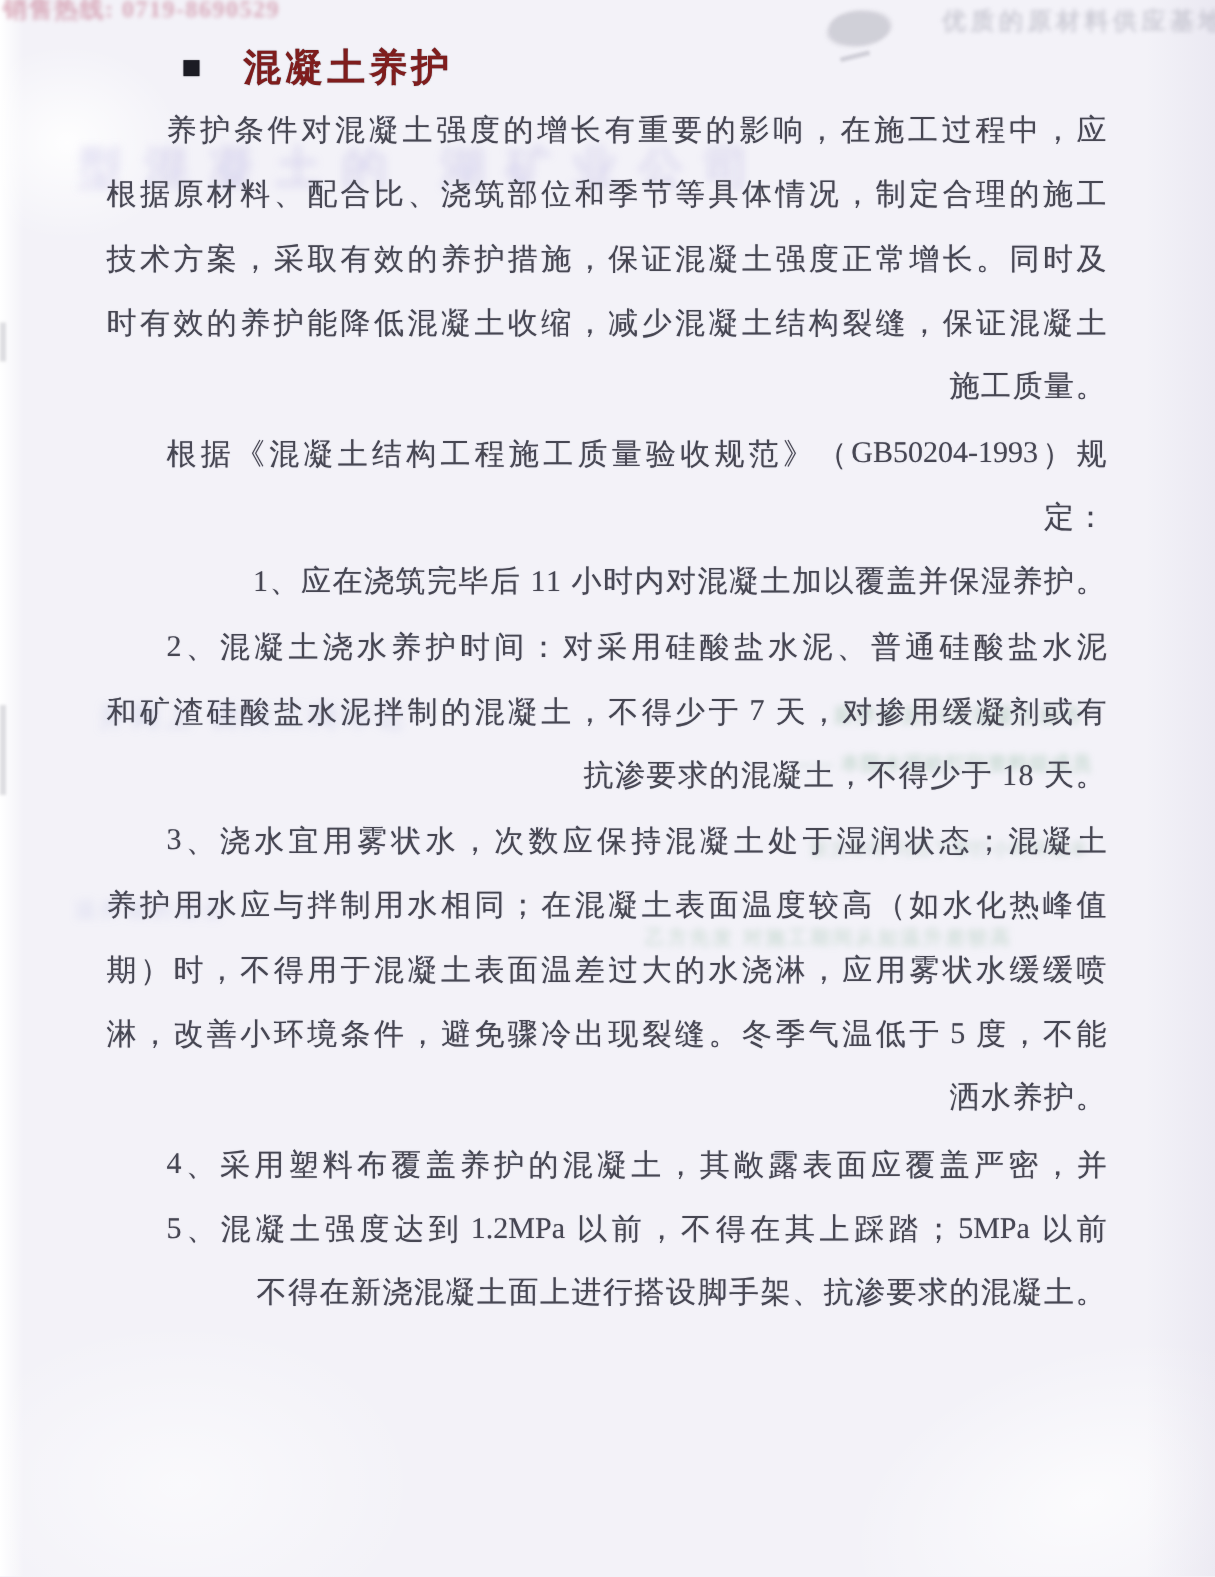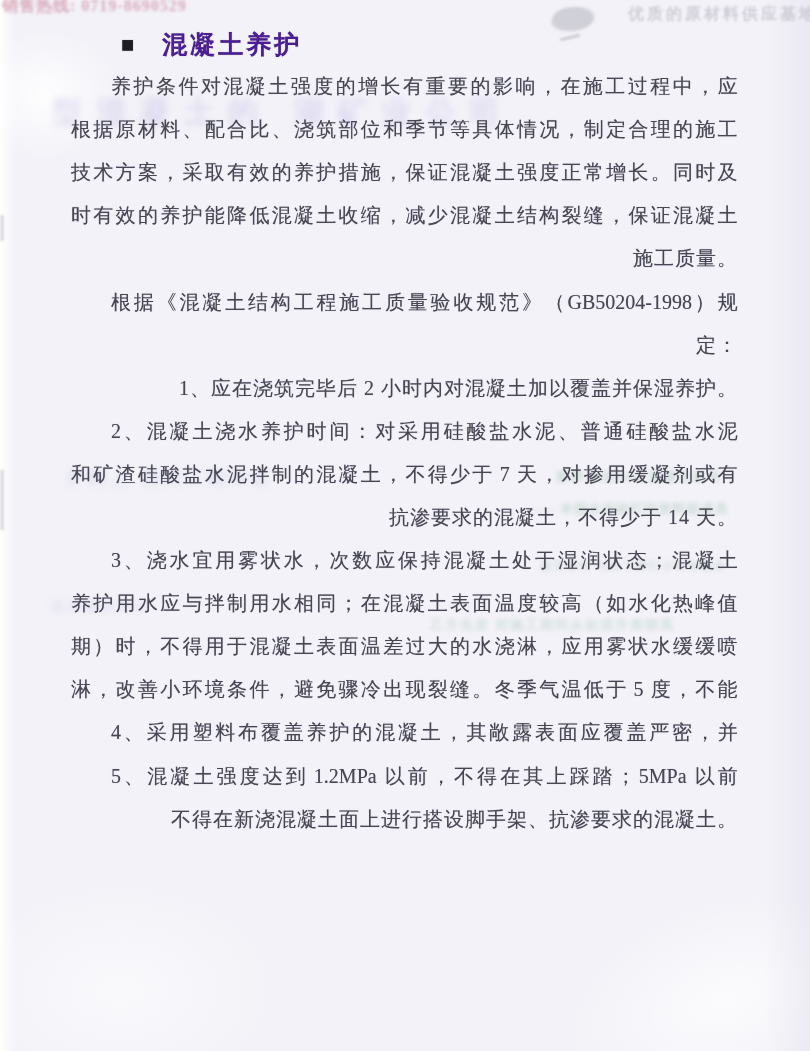--- a/index.html
+++ b/index.html
@@ -35,21 +35,21 @@
     background:rgba(118,118,132,.28);border-radius:45% 60% 50% 55%;
     filter:blur(1.4px);transform:skewX(-20deg);}
   .smudge2{position:absolute;left:560px;top:36px;width:20px;height:3px;
     background:rgba(120,120,135,.3);filter:blur(1px);transform:rotate(-14deg);}
 
   
   .title-row{position:absolute;left:121px;top:28px;display:flex;align-items:center;}
   .title-bullet{font-size:22px;color:#1c1c24;line-height:1;
     text-shadow:0 0 1px rgba(30,30,40,.6);}
   .title-text{margin-left:28px;font-size:25px;font-weight:bold;letter-spacing:3px;
-    color:#4c1d95;text-shadow:0 0 .8px rgba(35,35,50,.6);}
+    color:#7f1d1d;text-shadow:0 0 .8px rgba(35,35,50,.6);}
 
   .body-text{position:absolute;left:71px;top:65px;width:667px;
     font-size:20px;color:#474753;text-shadow:0 0 .8px rgba(70,70,95,.45);}
   .line{height:43.1px;display:flex;align-items:center;}
   .line.just{justify-content:space-between;}
   .line.indent{padding-left:40px;}
   .line.plain{display:block;line-height:43.1px;letter-spacing:1px;text-align:right;}
   .line span{white-space:pre;}
 </style>
 </head>
@@ -226,26 +226,26 @@
         <span>施</span>
         <span>工</span>
         <span>质</span>
         <span>量</span>
         <span>验</span>
         <span>收</span>
         <span>规</span>
         <span>范</span>
         <span>》</span>
         <span>（</span>
-        <span>GB50204-1998</span>
+        <span>GB50204-1993</span>
         <span>）</span>
         <span>规</span>
       </div>
       <div class="line plain">定：</div>
-      <div class="line plain indent">1、应在浇筑完毕后 2 小时内对混凝土加以覆盖并保湿养护。</div>
+      <div class="line plain indent">1、应在浇筑完毕后 11 小时内对混凝土加以覆盖并保湿养护。</div>
       <div class="line just indent">
         <span>2</span>
         <span>、</span>
         <span>混</span>
         <span>凝</span>
         <span>土</span>
         <span>浇</span>
         <span>水</span>
         <span>养</span>
         <span>护</span>
@@ -294,21 +294,21 @@
         <span>，</span>
         <span>对</span>
         <span>掺</span>
         <span>用</span>
         <span>缓</span>
         <span>凝</span>
         <span>剂</span>
         <span>或</span>
         <span>有</span>
       </div>
-      <div class="line plain">抗渗要求的混凝土，不得少于 14 天。</div>
+      <div class="line plain">抗渗要求的混凝土，不得少于 18 天。</div>
       <div class="line just indent">
         <span>3</span>
         <span>、</span>
         <span>浇</span>
         <span>水</span>
         <span>宜</span>
         <span>用</span>
         <span>雾</span>
         <span>状</span>
         <span>水</span>
@@ -421,20 +421,21 @@
         <span>气</span>
         <span>温</span>
         <span>低</span>
         <span>于</span>
         <span> 5 </span>
         <span>度</span>
         <span>，</span>
         <span>不</span>
         <span>能</span>
       </div>
+      <div class="line plain">洒水养护。</div>
       <div class="line just indent">
         <span>4</span>
         <span>、</span>
         <span>采</span>
         <span>用</span>
         <span>塑</span>
         <span>料</span>
         <span>布</span>
         <span>覆</span>
         <span>盖</span>

